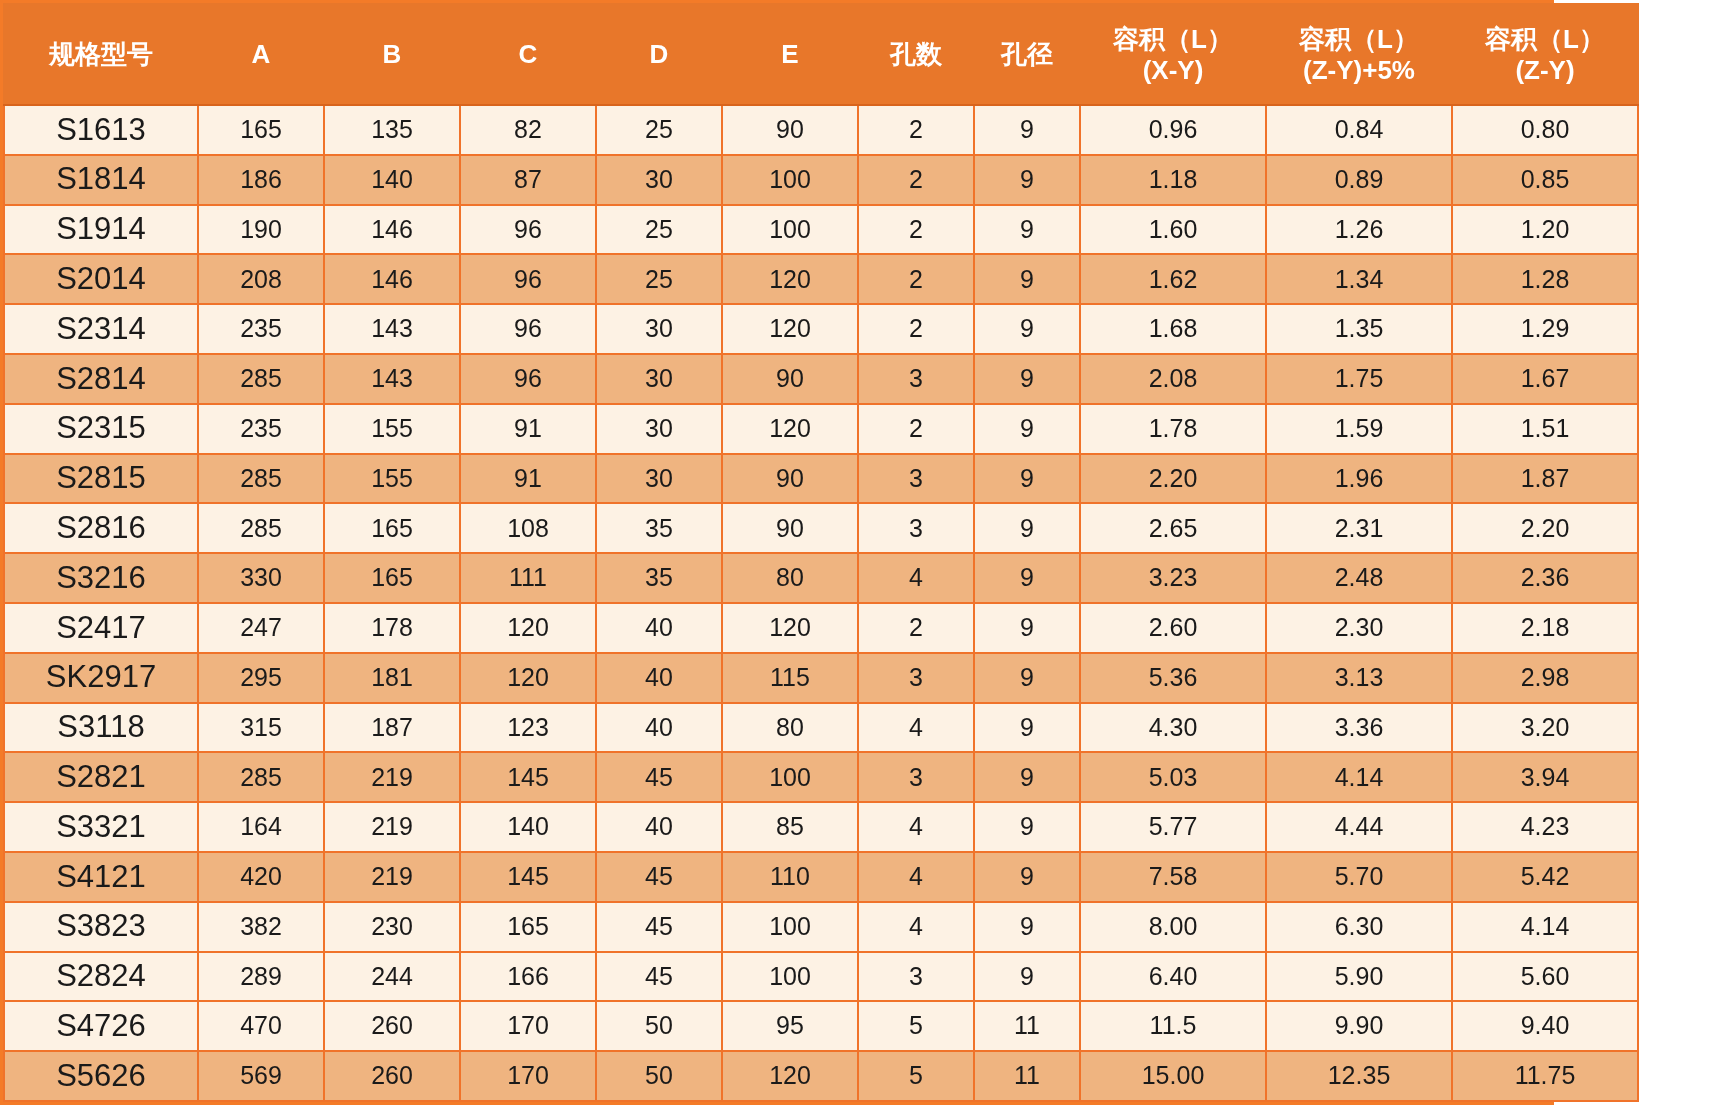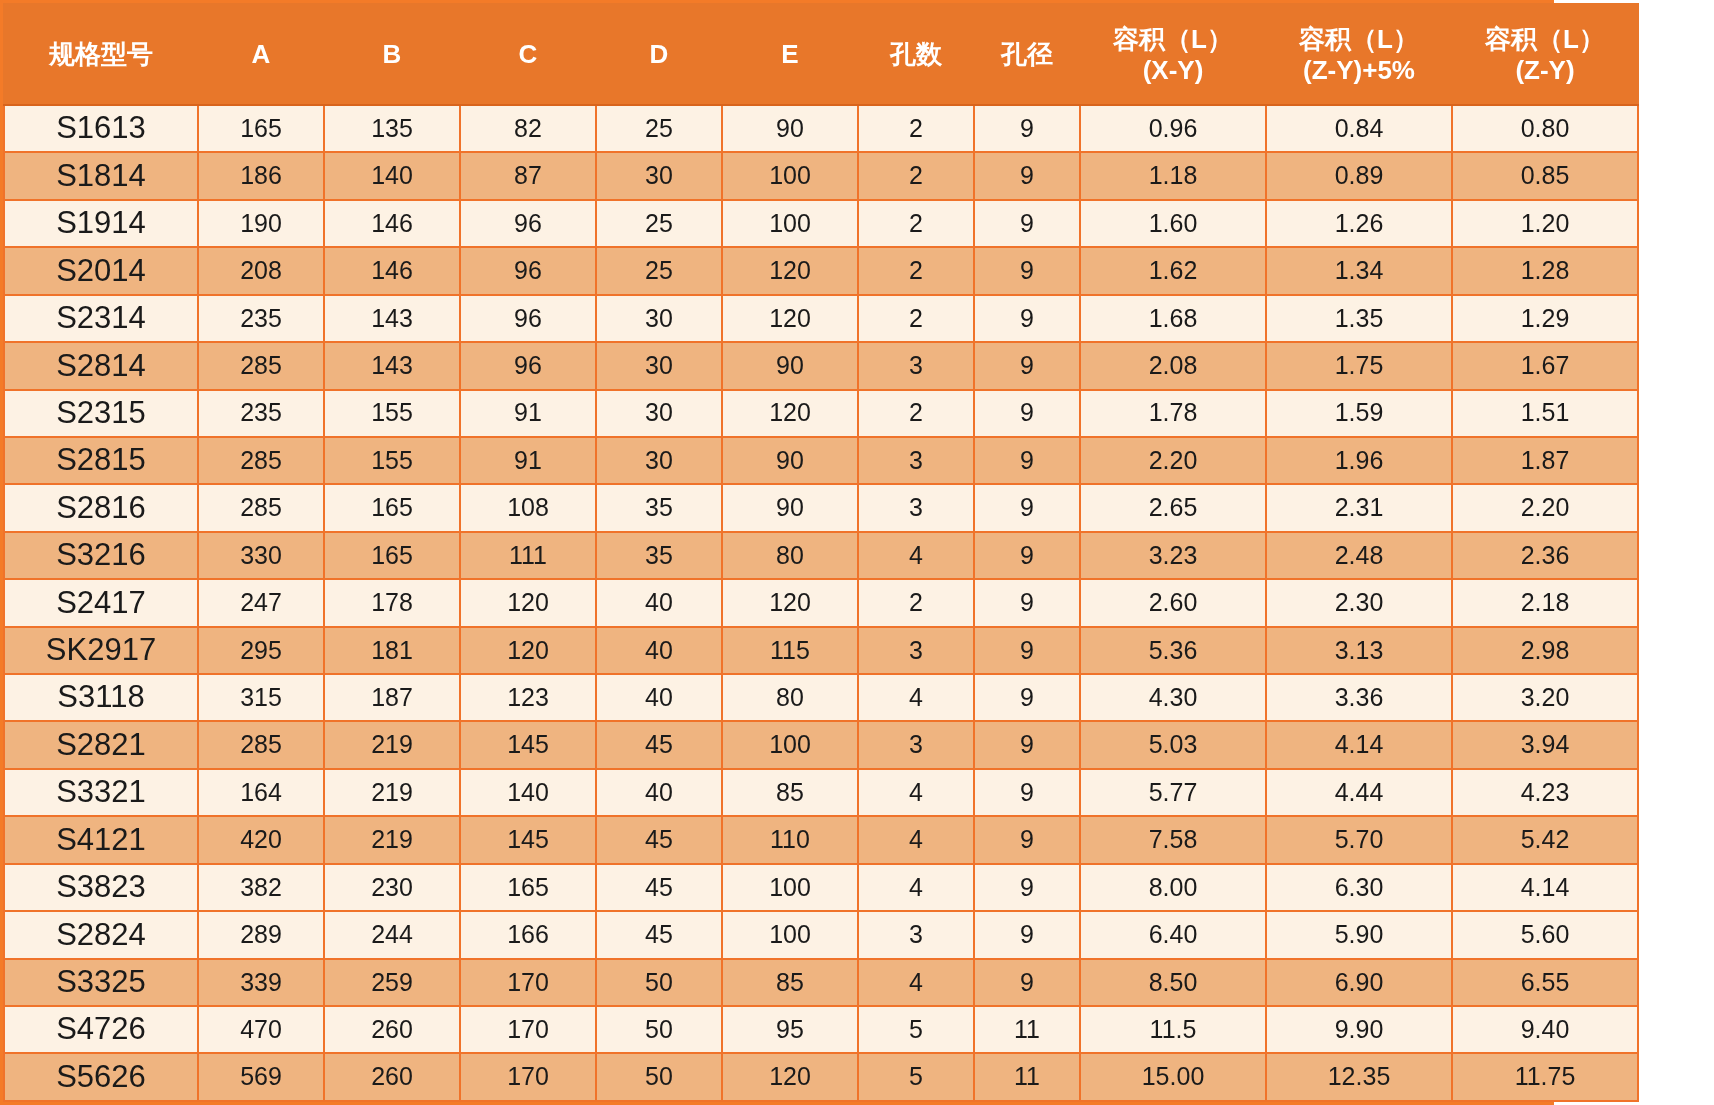--- a/index.html
+++ b/index.html
@@ -360,33 +360,20 @@
           <td>244</td>
           <td>166</td>
           <td>45</td>
           <td>100</td>
           <td>3</td>
           <td>9</td>
           <td>6.40</td>
           <td>5.90</td>
           <td>5.60</td>
         </tr>
-        <tr class="row-even">
-          <td class="model-cell">S3325</td>
-          <td>339</td>
-          <td>259</td>
-          <td>170</td>
-          <td>50</td>
-          <td>85</td>
-          <td>4</td>
-          <td>9</td>
-          <td>8.50</td>
-          <td>6.90</td>
-          <td>6.55</td>
-        </tr>
         <tr class="row-odd">
           <td class="model-cell">S4726</td>
           <td>470</td>
           <td>260</td>
           <td>170</td>
           <td>50</td>
           <td>95</td>
           <td>5</td>
           <td>11</td>
           <td>11.5</td>

